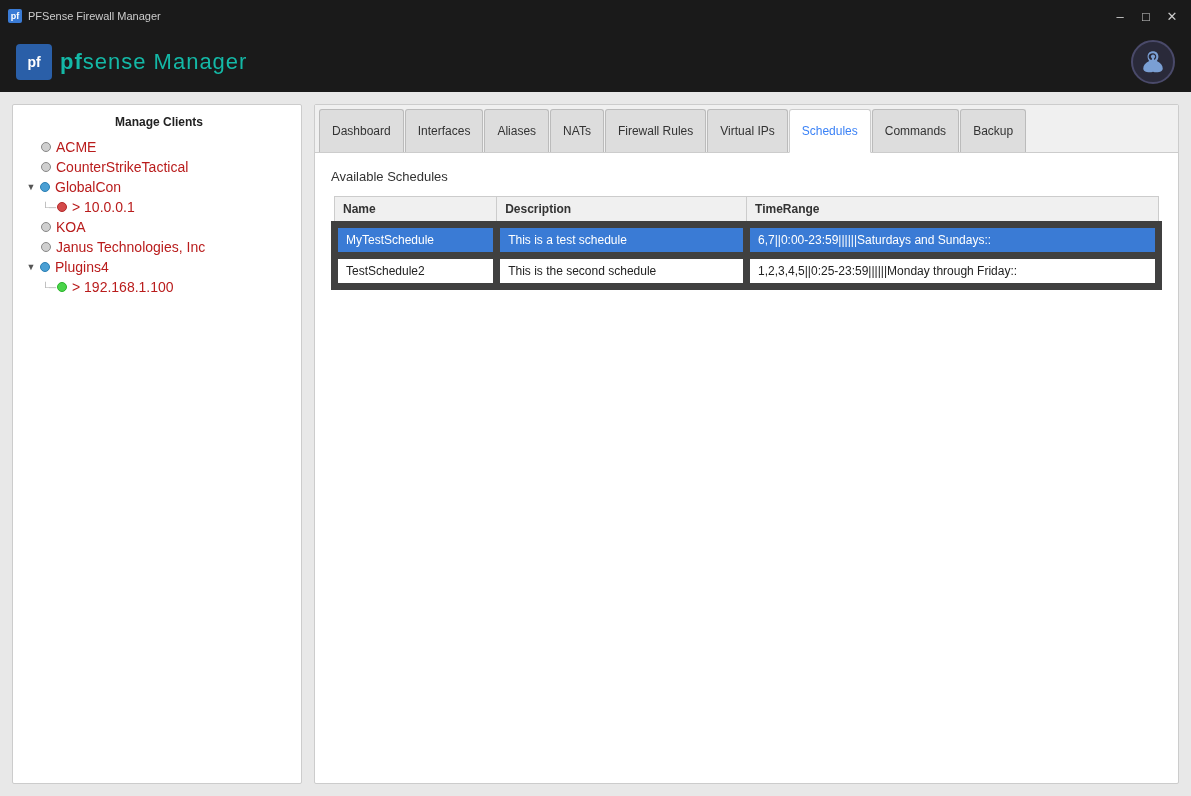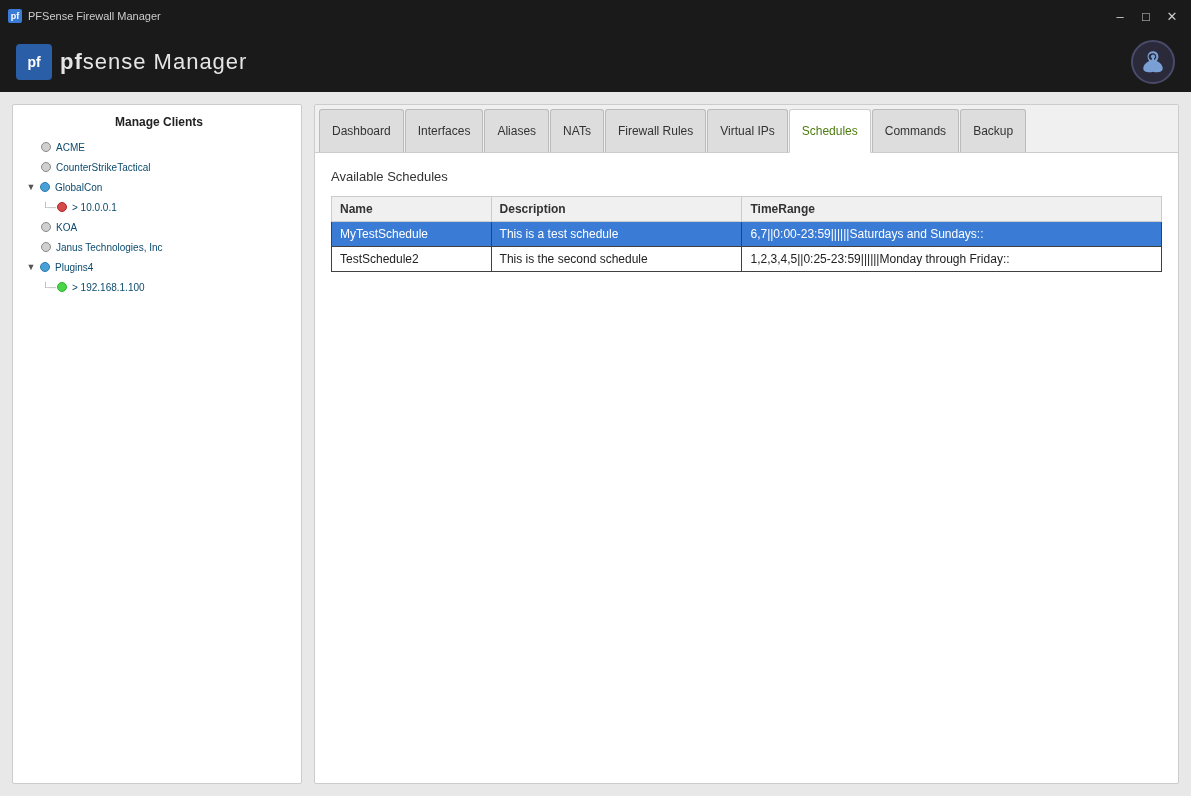--- a/index.html
+++ b/index.html
@@ -79,21 +79,21 @@
       background: #2a5fa8;
       border-radius: 4px;
       display: flex;
       align-items: center;
       justify-content: center;
       color: white;
       font-weight: bold;
       font-size: 14px;
     }
     .logo-text {
-      color: #e5e5e5;
+      color: #14b8a6;
       font-size: 22px;
       font-weight: 300;
       letter-spacing: 1px;
     }
     .logo-text span {
       font-weight: 700;
     }
     .header-icon {
       width: 44px;
       height: 44px;
@@ -152,22 +152,22 @@
       width: 12px;
       height: 12px;
       display: inline-flex;
       align-items: center;
       justify-content: center;
       font-size: 9px;
       color: #555;
       margin-right: 3px;
     }
     .tree-label {
-      font-size: 10px;
-      color: #0c4a6e;
+      font-size: 14px;
+      color: #b91c1c;
     }
 
     
     .right-panel {
       flex: 1;
       background: white;
       border: 1px solid #ccc;
       border-radius: 2px;
       display: flex;
       flex-direction: column;
@@ -190,21 +190,21 @@
       border: 1px solid #bbb;
       border-bottom: none;
       border-radius: 3px 3px 0 0;
       color: #333;
       user-select: none;
     }
     .tab.active {
       background: white;
       border-color: #ccc;
       border-bottom: 1px solid white;
-      color: #4d7c0f;
+      color: #3b82f6;
       margin-bottom: -1px;
       position: relative;
       z-index: 1;
     }
 
     
     .tab-content {
       flex: 1;
       padding: 16px;
       overflow: auto;
@@ -225,21 +225,21 @@
       background: #f0f0f0;
       border: 1px solid #ccc;
       padding: 5px 8px;
       text-align: left;
       font-size: 12px;
       font-weight: 600;
       color: #333;
       margin-top: 46px;
     }
     .schedules-table td {
-      border: 1px solid #404040;
+      border: 7px solid #404040;
       padding: 5px 8px;
       font-size: 12px;
       color: #222;
     }
     .schedules-table tr.selected td {
       background: #3a7bd5;
       color: white;
     }
 
     

